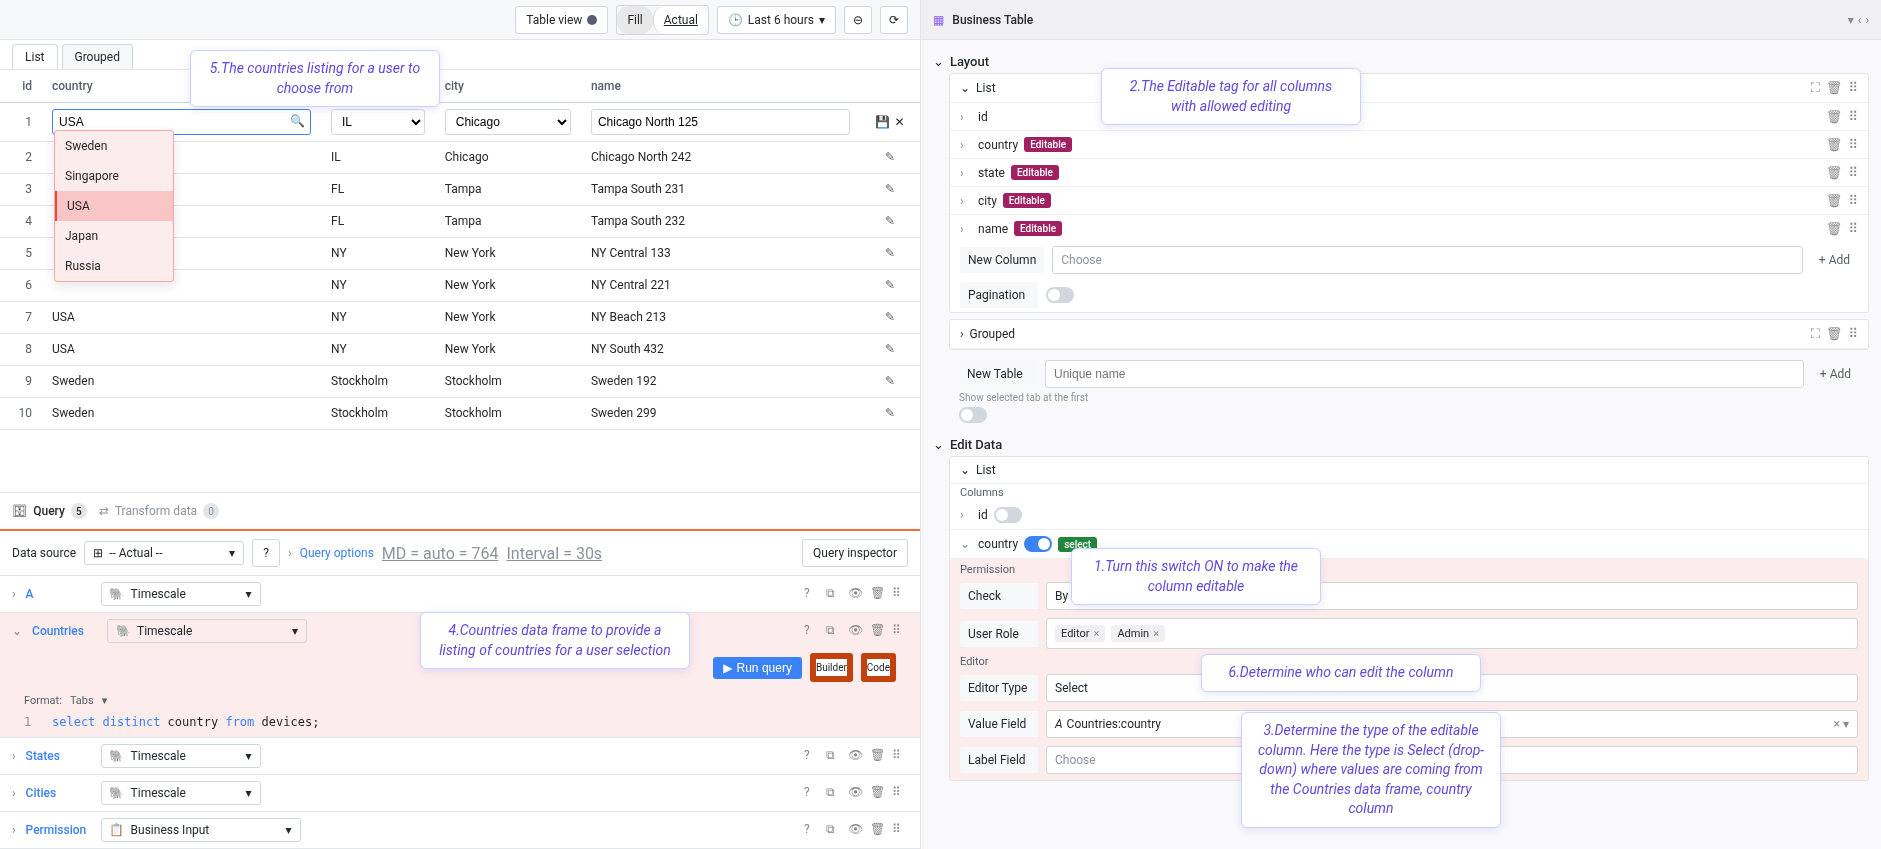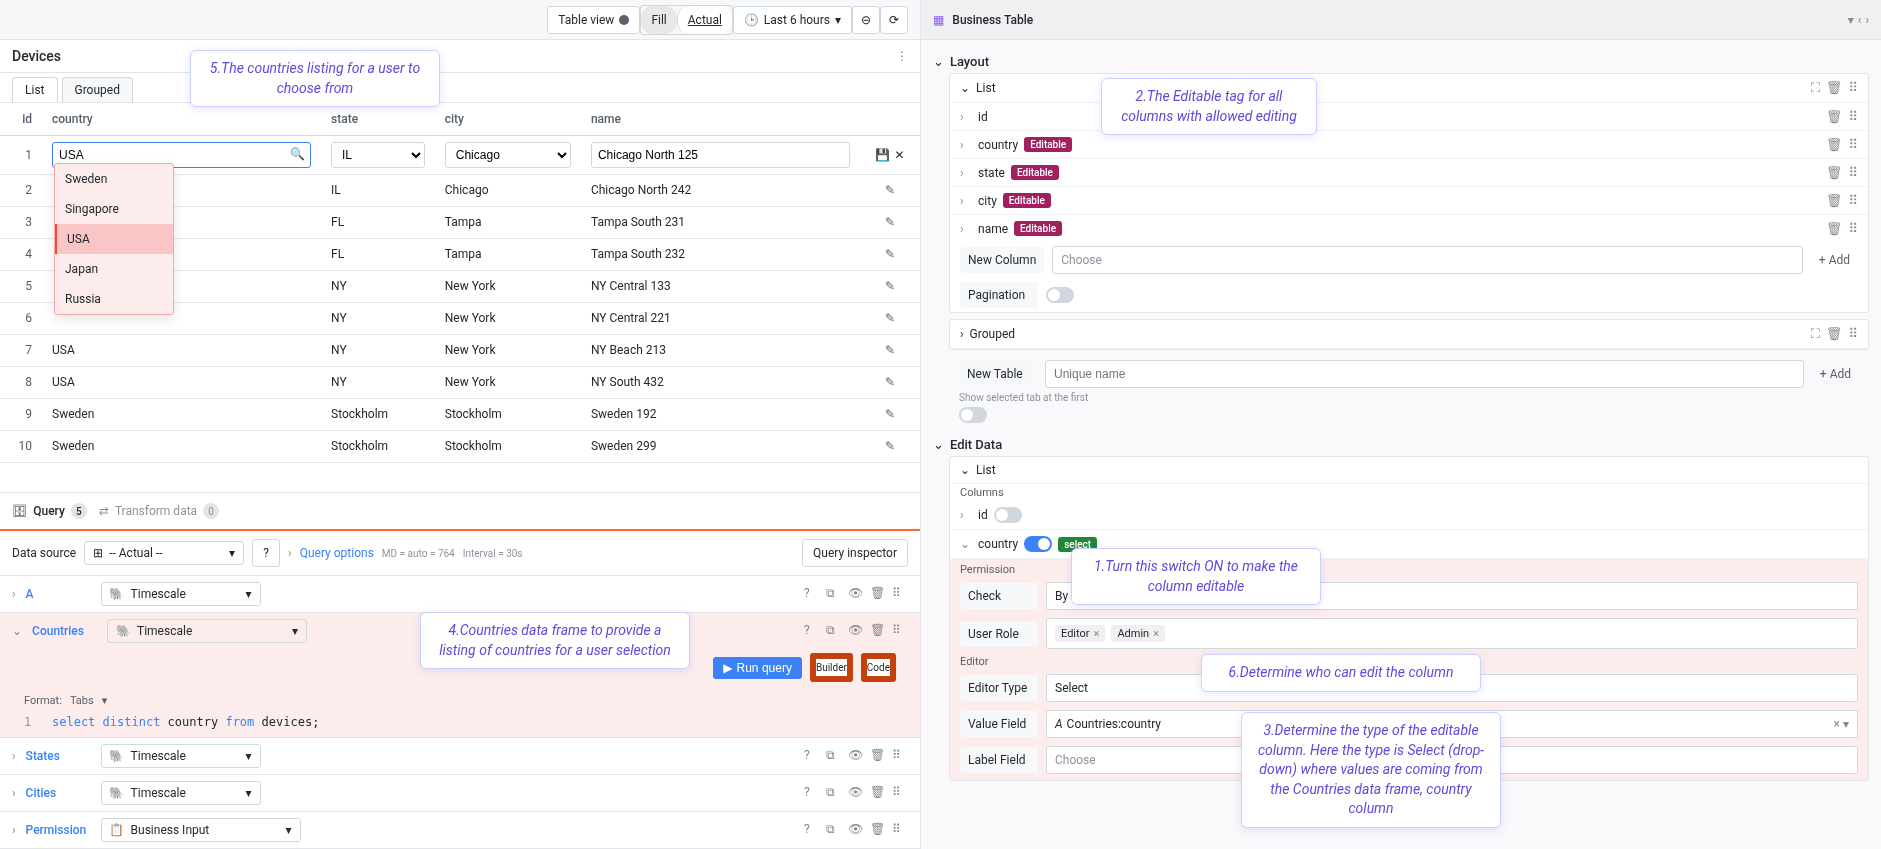--- a/index.html
+++ b/index.html
@@ -2,21 +2,21 @@
 <html><head>
 <meta charset="utf-8">
 <style>
 * { box-sizing: border-box; margin: 0; padding: 0; }
 body { font-family: -apple-system, BlinkMacSystemFont, "Segoe UI", Roboto, sans-serif; font-size: 12px; color: #24292e; background: #fff; }
 .app { display: flex; height: 849px; width: 1881px; }
 .left-pane { flex: 1; display: flex; flex-direction: column; border-right: 1px solid #e1e4e8; }
 .right-pane { width: 960px; display: flex; flex-direction: column; background: #f9f9fb; }
 
 
-.toolbar { display: flex; align-items: center; padding: 8px 12px; background: #f6f8fa; border-bottom: 1px solid #e1e4e8; height: 40px; justify-content: flex-end; }
+.toolbar { display: flex; align-items: center; gap: 8px; padding: 8px 12px; background: #f6f8fa; border-bottom: 1px solid #e1e4e8; height: 40px; justify-content: flex-end; }
 .btn { display: inline-flex; align-items: center; gap: 5px; padding: 4px 10px; border: 1px solid #d0d7de; border-radius: 3px; background: #fff; cursor: pointer; font-size: 12px; height: 28px; }
 .btn-group { display: inline-flex; border: 1px solid #d0d7de; border-radius: 3px; overflow: hidden; }
 .btn-group .btn { border: none; border-radius: 12px; }
 .btn-group .btn + .btn { border-left: 1px solid #d0d7de; text-decoration: underline; }
 .btn.active { background: #e8e8e8; }
 .icon-btn { width: 28px; height: 28px; display: inline-flex; align-items: center; justify-content: center; border: 1px solid #d0d7de; border-radius: 3px; background: #fff; cursor: pointer; }
 
 
 .panel { padding: 8px 12px; border-bottom: 1px solid #e1e4e8; display: flex; align-items: center; gap: 8px; }
 .panel-title { font-size: 14px; font-weight: 500; }
@@ -44,21 +44,21 @@
 .dropdown div.selected { background: #f9c5c5; border-left: 2px solid #e74c3c; }
 
 
 .query-tabs { display: flex; align-items: center; gap: 12px; padding: 6px 12px; border-top: 1px solid #e1e4e8; border-bottom: 2px solid #ff6b35; }
 .qtab { display: inline-flex; align-items: center; gap: 6px; padding: 4px 0; cursor: pointer; }
 .qtab.active { color: #24292e; font-weight: 500; }
 .badge { display: inline-flex; align-items: center; justify-content: center; min-width: 16px; height: 16px; padding: 0 4px; border-radius: 8px; background: #e1e4e8; font-size: 10px; }
 .ds-row { display: flex; align-items: center; gap: 8px; padding: 8px 12px; border-bottom: 1px solid #e1e4e8; font-size: 12px; }
 .ds-select { padding: 4px 8px; border: 1px solid #d0d7de; border-radius: 3px; min-width: 160px; display: inline-flex; align-items: center; gap: 6px; }
 .qopt { color: #3b82f6; cursor: pointer; }
-.muted { color: #8b949e; font-size: 10px; }
+.muted { color: #8b949e; font-size: 16px; text-decoration: underline; }
 .query-block { border-bottom: 1px solid #e1e4e8; }
 .query-block.highlight { background: #fdecec; }
 .qhdr { display: flex; align-items: center; gap: 10px; padding: 6px 12px; }
 .qhdr .qname { color: #3b82f6; font-weight: 500; min-width: 65px; }
 .qhdr .actions { margin-left: auto; display: flex; gap: 6px; align-items: center; }
 .qhdr .chev { color: #888; cursor: pointer; }
 .small-icon { width: 16px; height: 16px; color: #888; cursor: pointer; }
 .format-row { display: flex; align-items: center; gap: 8px; padding: 4px 24px; font-size: 11px; color: #57606a; }
 .code-row { display: flex; align-items: center; padding: 4px 24px 8px; font-family: monospace; font-size: 12px; }
 .code-row .ln { width: 28px; color: #8b949e; }
@@ -123,24 +123,20 @@
         <span>▾</span>
       </div>
       <div class="icon-btn">
           <span>⊖</span>
         </div>
       <div class="icon-btn">
           <span>⟳</span>
         </div>
     </div>
 
-    <div class="panel">
-      <span class="panel-title">Devices</span>
-      <span class="more-icon">⋮</span>
-    </div>
 
     <div class="tabs">
       <div class="tab active">List</div>
       <div class="tab">Grouped</div>
     </div>
 
     <div class="table-wrap">
       <table>
         <thead>
           <tr>
@@ -557,18 +553,18 @@
               </div>
             <div class="form-row">
                 <span class="lbl">Label Field</span>
                 <div class="val">Choose</div>
               </div>
           </div>
         </div>
       </div>
     </div>
 
-    <div class="callout" style="top:78px;left:180px;width:216px">2.The Editable tag for all columns with allowed editing</div>
+    <div class="callout" style="top:68px;left:180px;width:260px">2.The Editable tag for all columns with allowed editing</div>
     <div class="callout" style="top:548px;left:150px;width:250px">1.Turn this switch ON to make the column editable</div>
     <div class="callout" style="top:654px;left:280px;width:280px">6.Determine who can edit the column</div>
     <div class="callout" style="top:712px;left:320px;width:260px">3.Determine the type of the editable column. Here the type is Select (drop-down) where values are coming from the Countries data frame, country column</div>
   </div>
 </div>
 
 </body></html>

